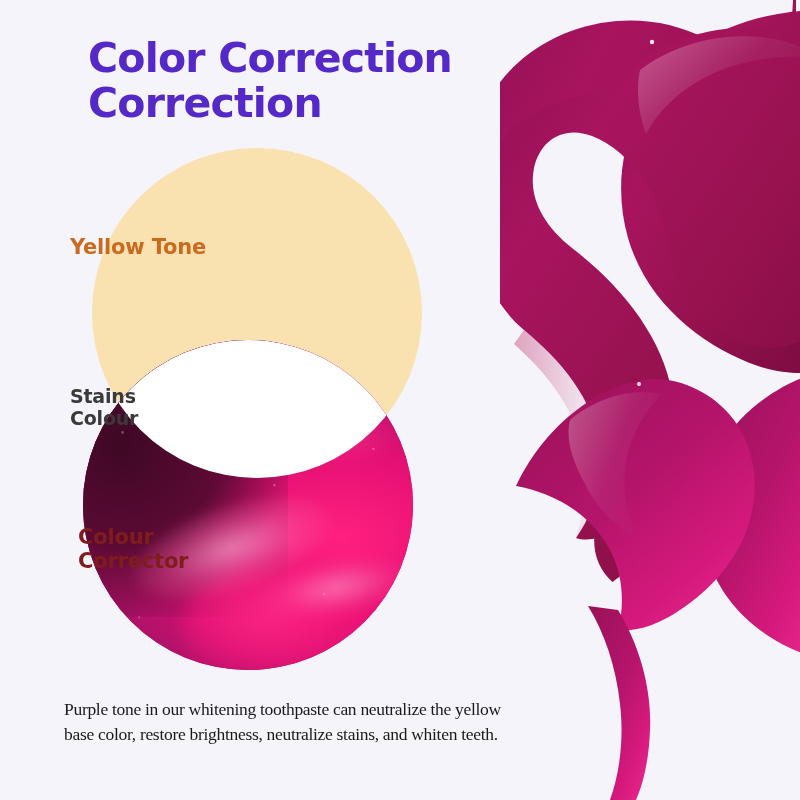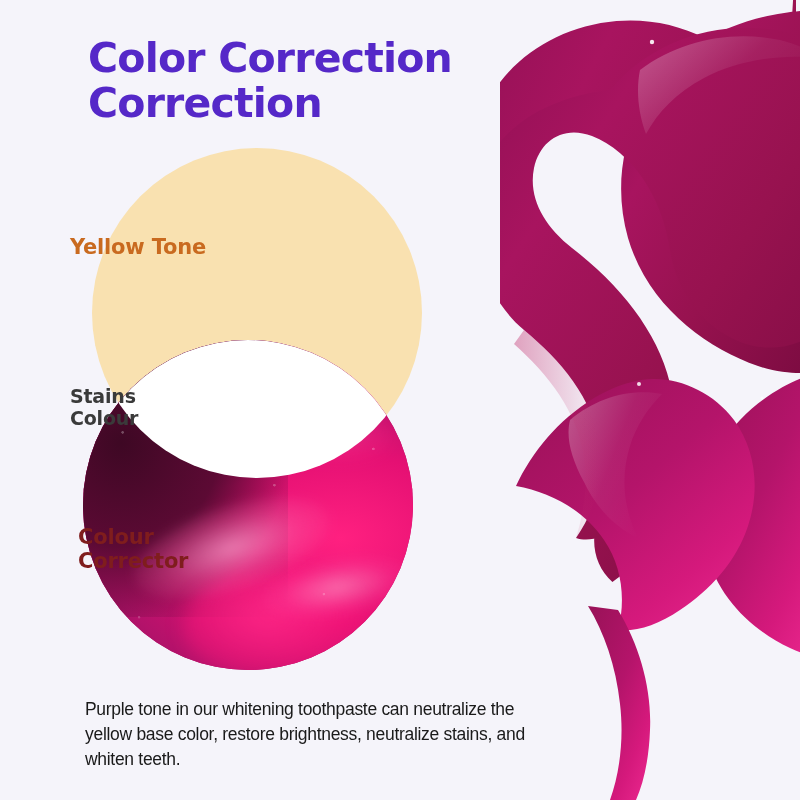--- a/index.html
+++ b/index.html
@@ -181,24 +181,24 @@
     left: 8px; top: 385px;
     font-size: 21px;
     letter-spacing: -0.2px;
     color: #7f1d1d;
   }
   .venn-label span { display: block; }
 
   
   #caption {
     position: absolute;
-    left: 85px;
+    left: 64px;
     top: 697px;
     width: 470px;
-    font-family: Liberation Sans, sans-serif;
+    font-family: Liberation Serif, serif;
     font-size: 17.5px;
     line-height: 25px;
     color: #1a1a1a;
     letter-spacing: -0.3px;
   }
 
   
   #swirl {
     position: absolute;
     right: 0;

